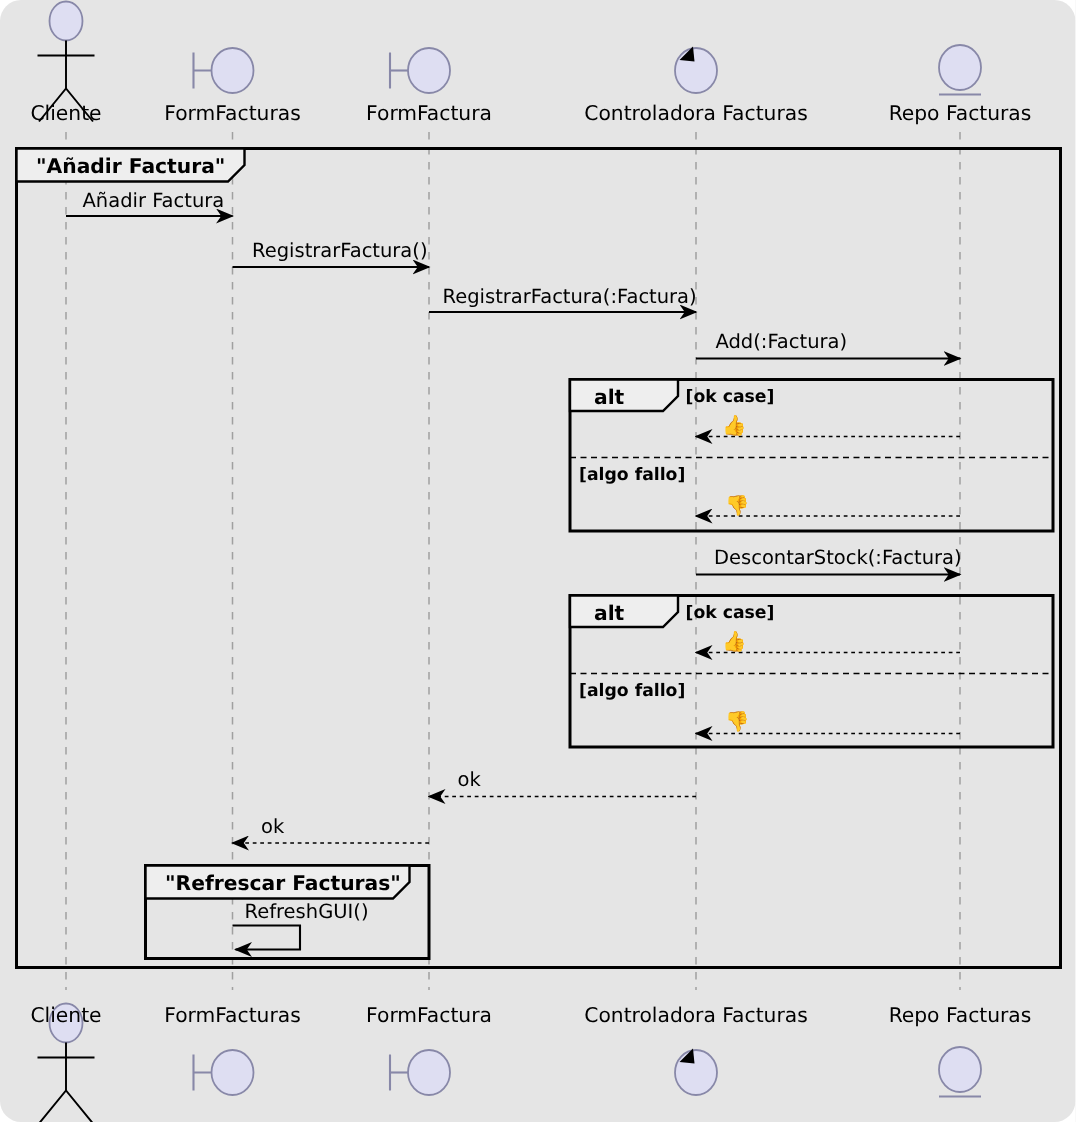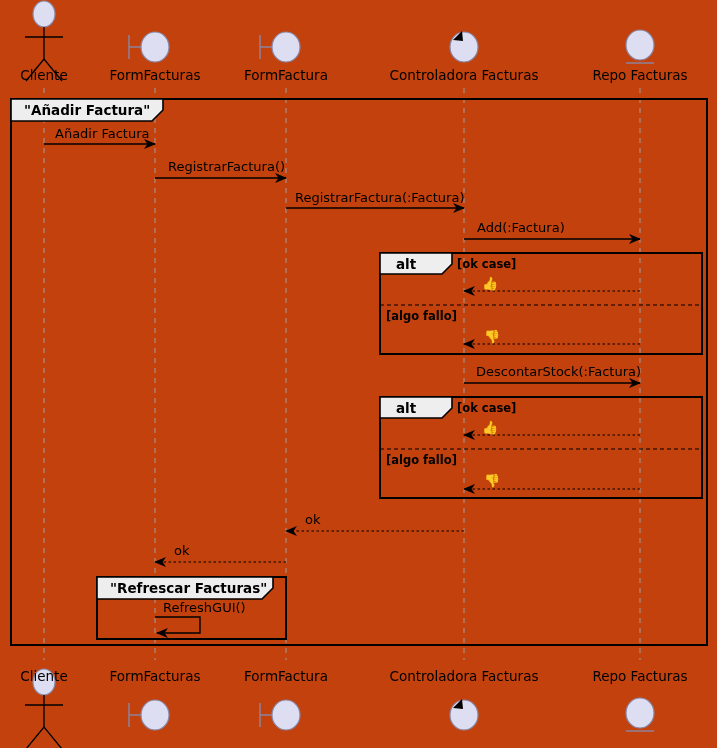--- a/index.html
+++ b/index.html
@@ -8,21 +8,22 @@
     background: #ffffff;
   }
   body {
     font-family: "DejaVu Sans", "Liberation Sans", sans-serif;
   }
   #diagram-root {
     position: relative;
     width: 717px;
     height: 748px;
     overflow: hidden;
-    background: #c2410c;
+    background: #e5e5e5;
+    border-radius: 14px;
   }
   svg#seq-svg {
     position: absolute;
     top: 0;
     left: 0;
     width: 717px;
     height: 748px;
   }
   .lf-label {
     font-family: "DejaVu Sans", "Liberation Sans", sans-serif;

